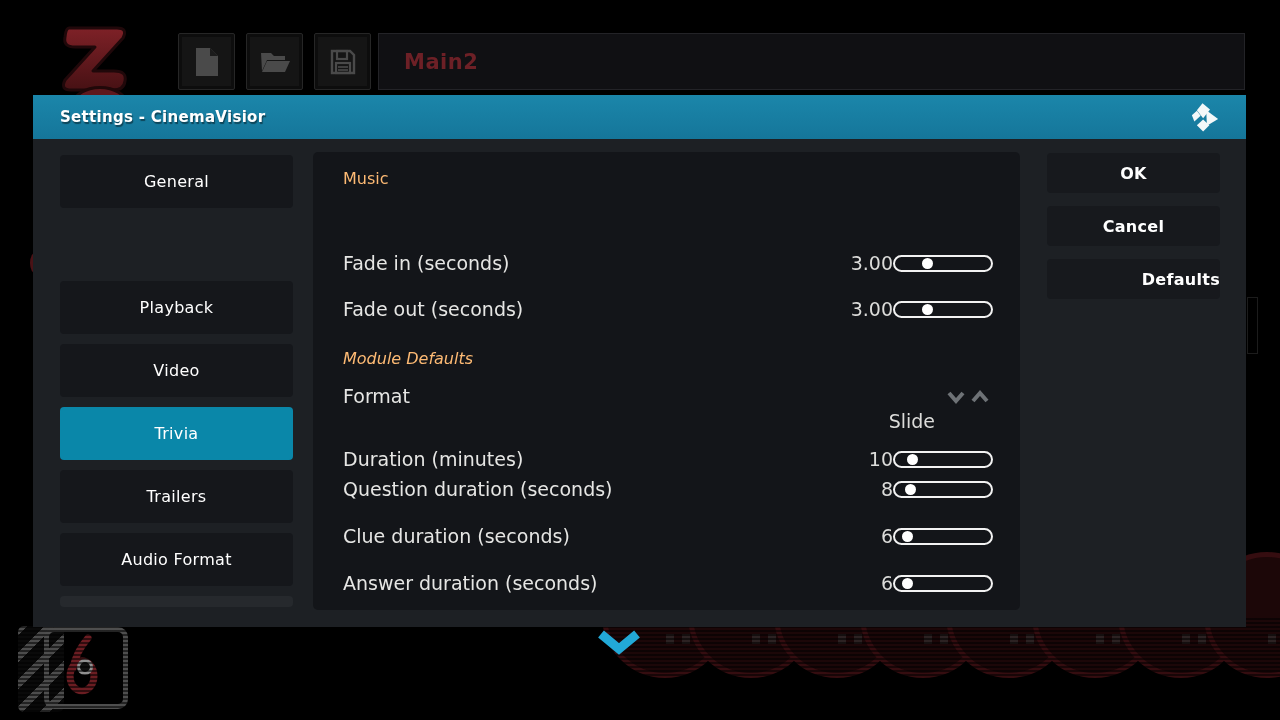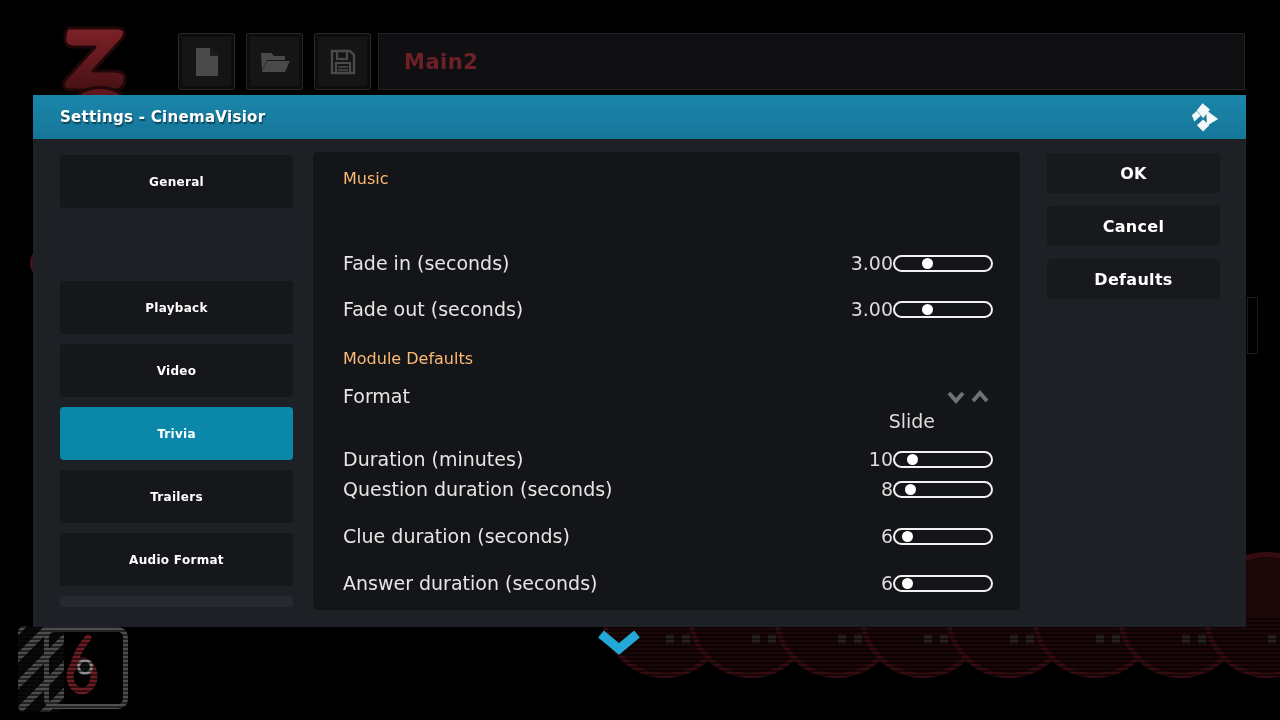--- a/index.html
+++ b/index.html
@@ -37,21 +37,21 @@
   
   .dialog{position:absolute;left:33px;top:95px;width:1213px;height:532px;background:#1d2024;z-index:5;}
   .titlebar{position:absolute;left:0;top:0;width:100%;height:44px;
             background:linear-gradient(180deg,#1b86aa,#15769a);display:flex;align-items:center;}
   .titlebar .title{color:#fff;font-size:15px;font-weight:bold;padding-left:27px;
                    text-shadow:1px 2px 1px rgba(0,0,0,.45);letter-spacing:.3px;}
   .kodi{position:absolute;right:26px;top:7px;}
 
   .side-btn{position:absolute;left:27px;width:233px;height:53px;background:#15171b;border-radius:4px;
             display:flex;align-items:center;justify-content:center;cursor:pointer;}
-  .side-btn span{color:#fff;font-size:12px;font-weight:bold;letter-spacing:.3px;}
+  .side-btn span{color:#fff;font-size:16px;font-weight:normal;letter-spacing:.3px;}
   .side-btn.selected{background:#0a87a9;}
   .side-btn.partial{height:11px;background:#26292d;}
 
   .panel{position:absolute;left:280px;top:57px;width:707px;height:458px;background:#131519;border-radius:5px;}
   .sec-header{position:absolute;left:30px;height:20px;color:#fdba74;font-size:16px;}
   .row{position:absolute;left:0;width:707px;height:40px;}
   .row .lbl{position:absolute;left:30px;top:8px;color:#e6e6e4;font-size:19px;}
   .row .val{position:absolute;right:127px;top:8px;width:90px;text-align:right;color:#dcdcda;font-size:19px;}
   .slider{position:absolute;right:27px;top:11px;width:100px;height:17px;border:2px solid #f2f2f2;
           border-radius:9px;box-sizing:border-box;cursor:pointer;}
@@ -182,21 +182,21 @@
       </div>
 
       <div class="row" style="top:138px;">
         <span class="lbl">Fade out (seconds)</span>
         <span class="val">3.00</span>
         <div class="slider">
           <span class="knob" style="left: 26.68px;"></span>
         </div>
       </div>
 
-      <div class="sec-header" style="top:197px;">Module Defaults</div>
+      <div class="sec-header" style="top:197px;font-style:italic;">Module Defaults</div>
 
       <div class="row" style="top:225px;">
         <span class="lbl">Format</span>
         <span class="spin-val">Slide</span>
         <div class="spin">
           <svg width="22" height="22" viewBox="0 0 22 22">
             <polyline points="4,7 11,15 18,7" fill="none" stroke="#6e7276" stroke-width="4"></polyline>
           </svg>
           <svg width="22" height="22" viewBox="0 0 22 22">
             <polyline points="4,15 11,7 18,15" fill="none" stroke="#6e7276" stroke-width="4"></polyline>
@@ -237,18 +237,18 @@
       </div>
 
     </div>
 
     <div class="act-btn" style="top:58px;">
         <span>OK</span>
       </div>
     <div class="act-btn" style="top:111px;">
         <span>Cancel</span>
       </div>
-    <div class="act-btn" style="top:164px;">
+    <div class="act-btn" style="top:164px;justify-content:flex-end;">
         <span>Defaults</span>
       </div>
 
   </div>
 </div>
 
 </body></html>

